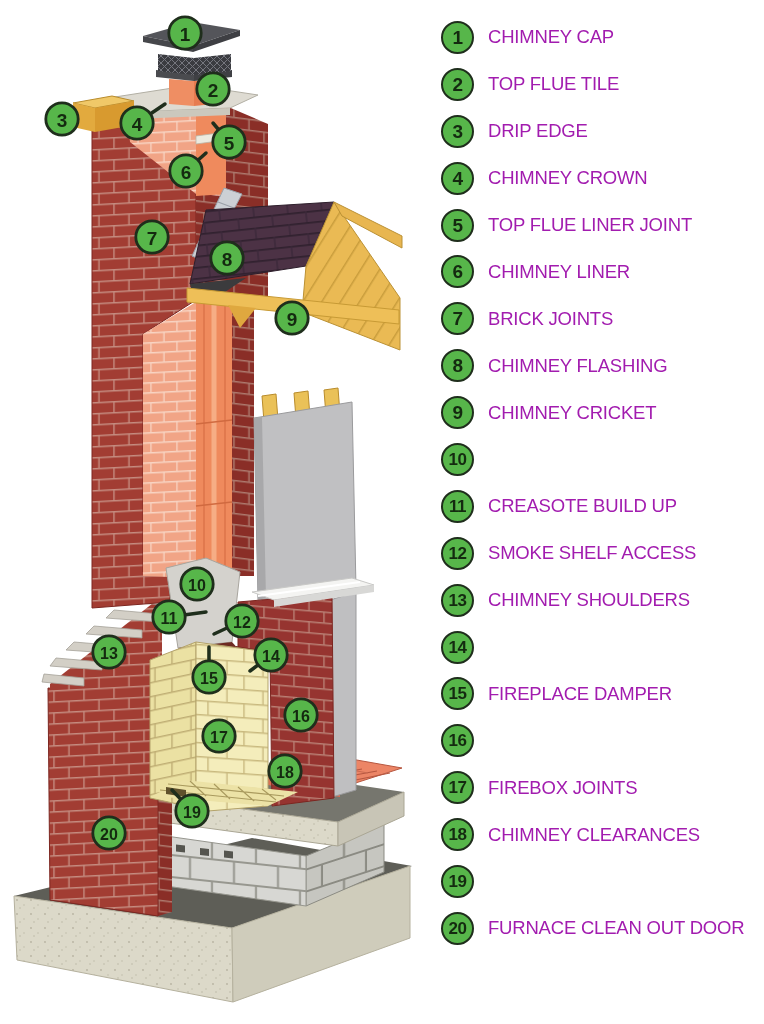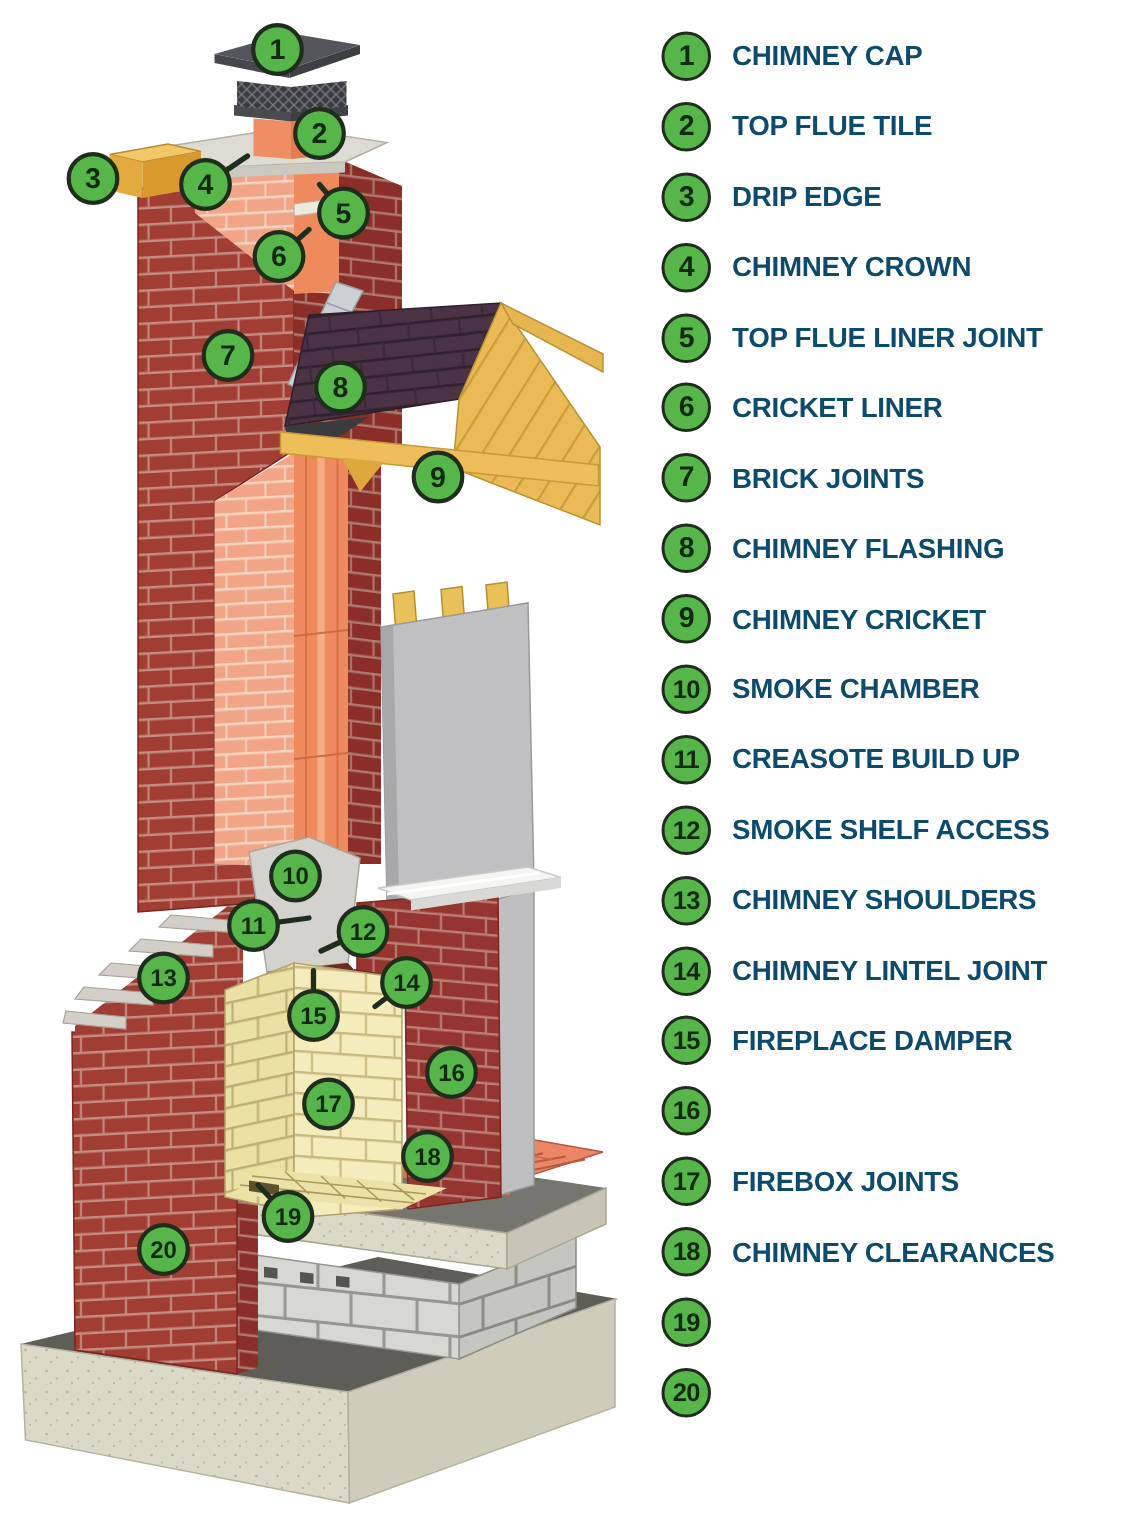--- a/index.html
+++ b/index.html
@@ -15,21 +15,21 @@
     background:var(--green,#57b64a);border:2.6px solid var(--ring,#1f2e1c);
     box-sizing:border-box;display:flex;align-items:center;justify-content:center;
     margin-left:11px;
   }
   .badge-num{
     font-weight:bold;color:var(--num,#142a10);font-size:17px;line-height:1;
     letter-spacing:-0.5px;
   }
   .badge-num.one-digit{font-size:19px;}
   .legend-label{
-    margin-left:14px;font-size:18.5px;font-weight:700;color:#0c4a6e;
+    margin-left:14px;font-size:18.5px;font-weight:400;color:#a21caf;
     letter-spacing:-0.2px;white-space:nowrap;
   }
   svg text.mnum{font-family:"Liberation Sans", sans-serif;font-weight:bold;fill:var(--num,#142a10);}
 </style>
 </head>
 <body>
 
 <div class="stage">
 
   <div class="diagram-wrap">
@@ -364,21 +364,21 @@
       <span class="badge">
         <span class="badge-num one-digit">5</span>
       </span>
       <span class="legend-label">TOP FLUE LINER JOINT</span>
     </div>
 
     <div class="legend-row">
       <span class="badge">
         <span class="badge-num one-digit">6</span>
       </span>
-      <span class="legend-label">CRICKET LINER</span>
+      <span class="legend-label">CHIMNEY LINER</span>
     </div>
 
     <div class="legend-row">
       <span class="badge">
         <span class="badge-num one-digit">7</span>
       </span>
       <span class="legend-label">BRICK JOINTS</span>
     </div>
 
     <div class="legend-row">
@@ -392,21 +392,20 @@
       <span class="badge">
         <span class="badge-num one-digit">9</span>
       </span>
       <span class="legend-label">CHIMNEY CRICKET</span>
     </div>
 
     <div class="legend-row">
       <span class="badge">
         <span class="badge-num">10</span>
       </span>
-      <span class="legend-label">SMOKE CHAMBER</span>
     </div>
 
     <div class="legend-row">
       <span class="badge">
         <span class="badge-num">11</span>
       </span>
       <span class="legend-label">CREASOTE BUILD UP</span>
     </div>
 
     <div class="legend-row">
@@ -420,21 +419,20 @@
       <span class="badge">
         <span class="badge-num">13</span>
       </span>
       <span class="legend-label">CHIMNEY SHOULDERS</span>
     </div>
 
     <div class="legend-row">
       <span class="badge">
         <span class="badge-num">14</span>
       </span>
-      <span class="legend-label">CHIMNEY LINTEL JOINT</span>
     </div>
 
     <div class="legend-row">
       <span class="badge">
         <span class="badge-num">15</span>
       </span>
       <span class="legend-label">FIREPLACE DAMPER</span>
     </div>
 
     <div class="legend-row">
@@ -460,17 +458,18 @@
     <div class="legend-row">
       <span class="badge">
         <span class="badge-num">19</span>
       </span>
     </div>
 
     <div class="legend-row">
       <span class="badge">
         <span class="badge-num">20</span>
       </span>
+      <span class="legend-label">FURNACE CLEAN OUT DOOR</span>
     </div>
   </div>
   </div>
 
 </div>
 
 </body></html>

